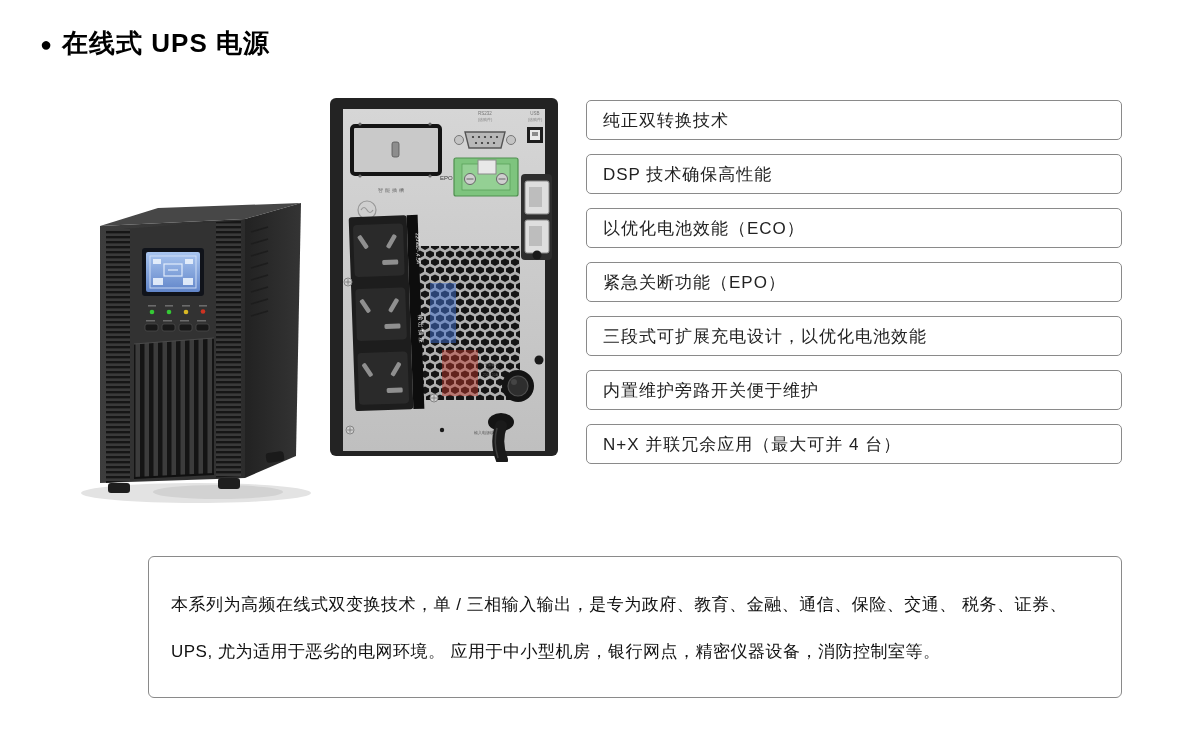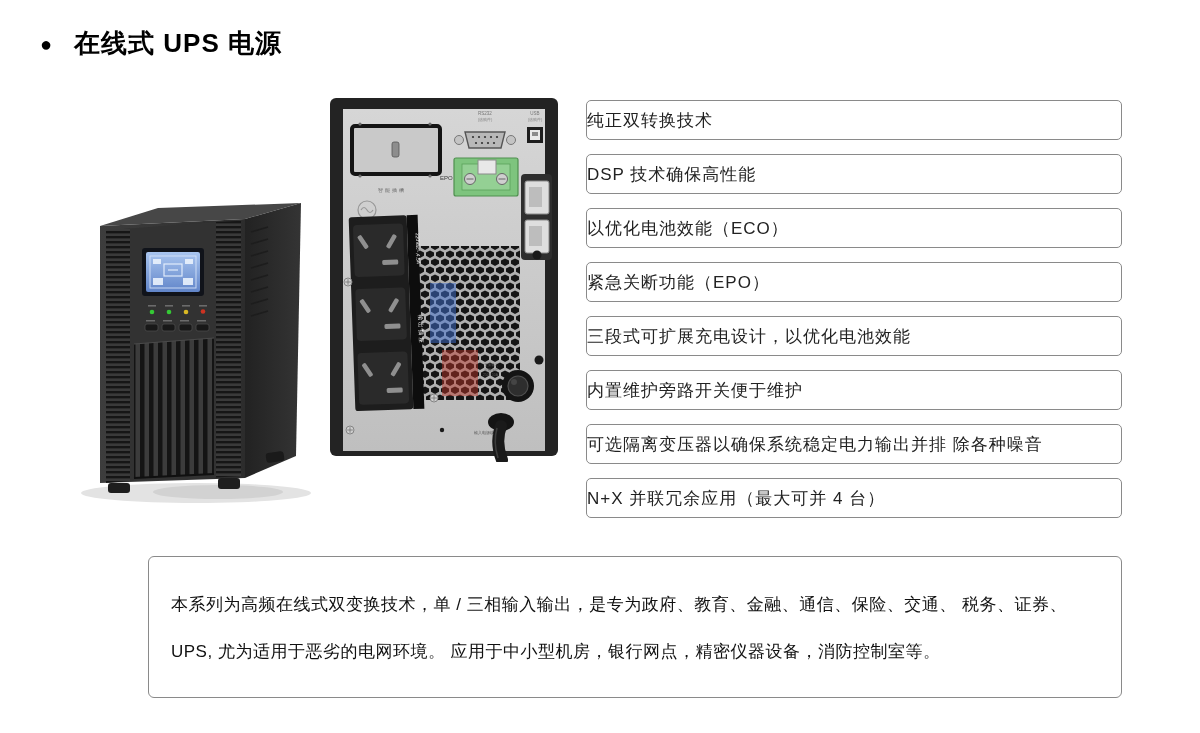--- a/index.html
+++ b/index.html
@@ -4,29 +4,29 @@
 <style>
   html,body{margin:0;padding:0;}
   body{
     width:1200px;height:733px;position:relative;background:#ffffff;
     font-family:"Liberation Sans", sans-serif;color:#111;overflow:hidden;
   }
   .page-title{
     position:absolute;left:40px;top:26px;display:flex;align-items:center;gap:10px;
   }
   .page-title .bullet{font-size:20px;line-height:1;color:#000;}
-  .page-title .title-text{font-size:26px;font-weight:bold;color:#000;letter-spacing:1px;margin-left:12px;}
+  .page-title .title-text{font-size:26px;font-weight:bold;color:#000;letter-spacing:1px;}
 
   .feature-list{
     position:absolute;left:586px;top:100px;width:536px;
     display:flex;flex-direction:column;gap:14px;
   }
   .feature-box{
     box-sizing:border-box;height:40px;border:1px solid #8a8a8a;border-radius:5px;
-    background:#fff;display:flex;align-items:center;
+    background:#fff;display:flex;align-items:center;padding-left:16px;
   }
   .feature-box span{font-size:17px;color:#222;letter-spacing:1px;}
 
   .desc-box{
     position:absolute;left:148px;top:556px;width:974px;height:142px;box-sizing:border-box;
     border:1px solid #8a8a8a;border-radius:6px;background:#fff;
     padding:24px 18px 0 22px;
   }
   .desc-box p{margin:0;font-size:17px;line-height:47px;color:#111;letter-spacing:0.5px;white-space:nowrap;}
 
@@ -297,23 +297,20 @@
   <div class="feature-box">
       <span>紧急关断功能（EPO）</span>
     </div>
   <div class="feature-box">
       <span>三段式可扩展充电设计，以优化电池效能</span>
     </div>
   <div class="feature-box">
       <span>内置维护旁路开关便于维护</span>
     </div>
   <div class="feature-box">
-      <span>可选隔离变压器以确保系统稳定电力输出并排 除各种噪音</span>
-    </div>
-  <div class="feature-box">
       <span>N+X 并联冗余应用（最大可并 4 台）</span>
     </div>
 </div>
 
 <div class="desc-box">
   <p>本系列为高频在线式双变换技术，单 / 三相输入输出，是专为政府、教育、金融、通信、保险、交通、 税务、证券、</p>
   <p>UPS, 尤为适用于恶劣的电网环境。 应用于中小型机房，银行网点，精密仪器设备，消防控制室等。</p>
 </div>
 
 </body></html>

